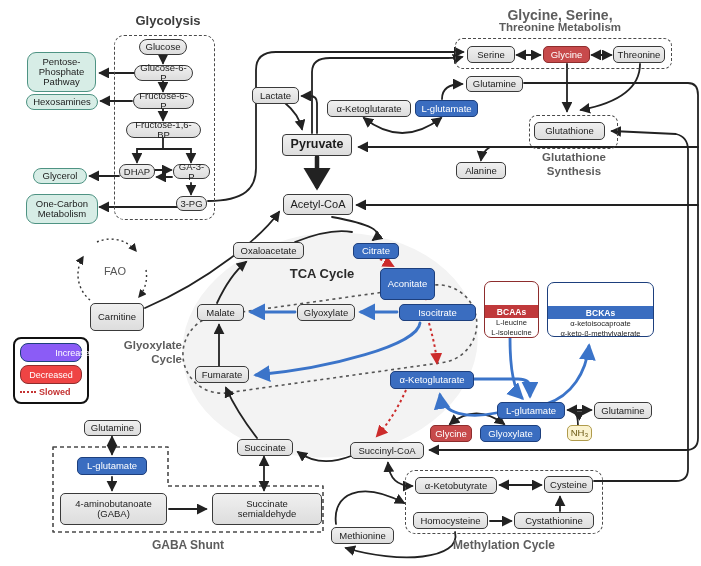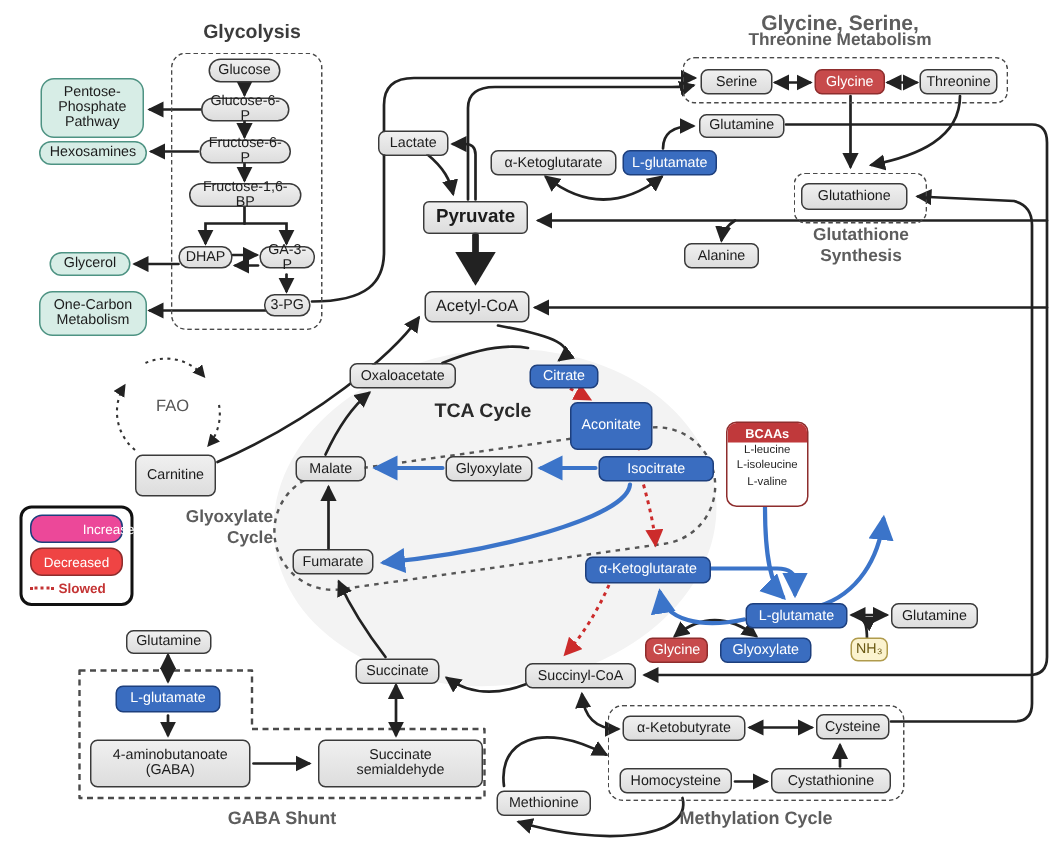--- a/index.html
+++ b/index.html
@@ -13,27 +13,27 @@
   .blue{background:#3A6DC0;border-color:#1D3F7D;color:#fff;}
   .red{background:#C74A4B;border-color:#8E2D2D;color:#fff;}
   .teal{background:#D7EDE6;border-color:#4E9383;border-radius:9px;}
   .yellow{background:#FBF3CF;border-color:#B09B4C;color:#6b5a14;border-radius:5px;}
   .big{font-size:12.5px;font-weight:700;border-radius:4px;}
   .med{font-size:11px;}
   .tt{position:absolute;z-index:3;font-weight:700;color:#5d5d5d;text-align:center;line-height:1.2;}
   .dash{position:absolute;z-index:2;border:1.6px dashed #4a4a4a;border-radius:10px;box-sizing:border-box;}
   .card{position:absolute;z-index:3;box-sizing:border-box;background:#fff;border-radius:7px;overflow:hidden;
         text-align:center;}
-  .card-h{font-weight:700;color:#fff;font-size:8.5px;padding:2px 0 1px;}
+  .card-h{font-weight:700;color:#fff;font-size:8.5px;padding:2px 0 1px;margin-top:23px;}
   .card-l{font-size:7.6px;color:#222;line-height:1.35;}
   .legend{position:absolute;z-index:4;left:13px;top:337px;width:76px;height:67px;border:2px solid #111;
           border-radius:8px;background:#fff;box-sizing:border-box;padding:4px 5px;}
   .pill{height:17px;border-radius:8px;display:flex;align-items:center;justify-content:center;
         color:#fff;font-size:9px;margin-bottom:3px;border:1.2px solid transparent;}
-  .pill.inc{background:#ec4899;border-color:#1D3F7D;padding-left:48px;}
+  .pill.inc{background:#8b5cf6;border-color:#1D3F7D;padding-left:48px;}
   .pill.dec{background:#ef4444;border-color:#8E2D2D;}
   .slowed{display:flex;align-items:center;gap:3px;font-size:9px;color:#C43434;font-weight:700;}
   .dots{display:inline-block;width:16px;border-top:2.4px dotted #C43434;}
 </style>
 </head>
 <body>
 
 <div id="canvas">
 
 <svg id="wires" width="701" height="566" viewBox="0 0 701 566">
@@ -185,20 +185,26 @@
 <div class="nd blue" style="left:399px;top:304px;width:77px;height:17px">Isocitrate</div>
 <div class="nd" style="left:195px;top:366px;width:54px;height:17px">Fumarate</div>
 <div class="nd" style="left:90px;top:303px;width:54px;height:28px">Carnitine</div>
 
 <div class="card" style="left:484px;top:281px;width:55px;height:57px;border:1.6px solid #8E2D2D">
   <div class="card-h" style="background:#C0393B">BCAAs</div>
   <div class="card-l">L-leucine</div>
   <div class="card-l">L-isoleucine</div>
   <div class="card-l">L-valine</div>
 </div>
+<div class="card" style="left:547px;top:282px;width:107px;height:55px;border:1.6px solid #1D3F7D">
+  <div class="card-h" style="background:#3A6DC0">BCKAs</div>
+  <div class="card-l">α-ketoisocaproate</div>
+  <div class="card-l">α-keto-β-methylvalerate</div>
+  <div class="card-l">α-ketoisovalerate</div>
+</div>
 
 <div class="nd blue" style="left:390px;top:371px;width:84px;height:18px">α-Ketoglutarate</div>
 <div class="nd blue" style="left:497px;top:402px;width:68px;height:17px">L-glutamate</div>
 <div class="nd" style="left:594px;top:402px;width:58px;height:17px">Glutamine</div>
 <div class="nd yellow" style="left:567px;top:425px;width:25px;height:16px">NH₃</div>
 <div class="nd red" style="left:430px;top:425px;width:42px;height:17px">Glycine</div>
 <div class="nd blue" style="left:480px;top:425px;width:61px;height:17px">Glyoxylate</div>
 <div class="nd" style="left:237px;top:439px;width:56px;height:17px">Succinate</div>
 <div class="nd" style="left:350px;top:442px;width:74px;height:17px">Succinyl-CoA</div>
 

